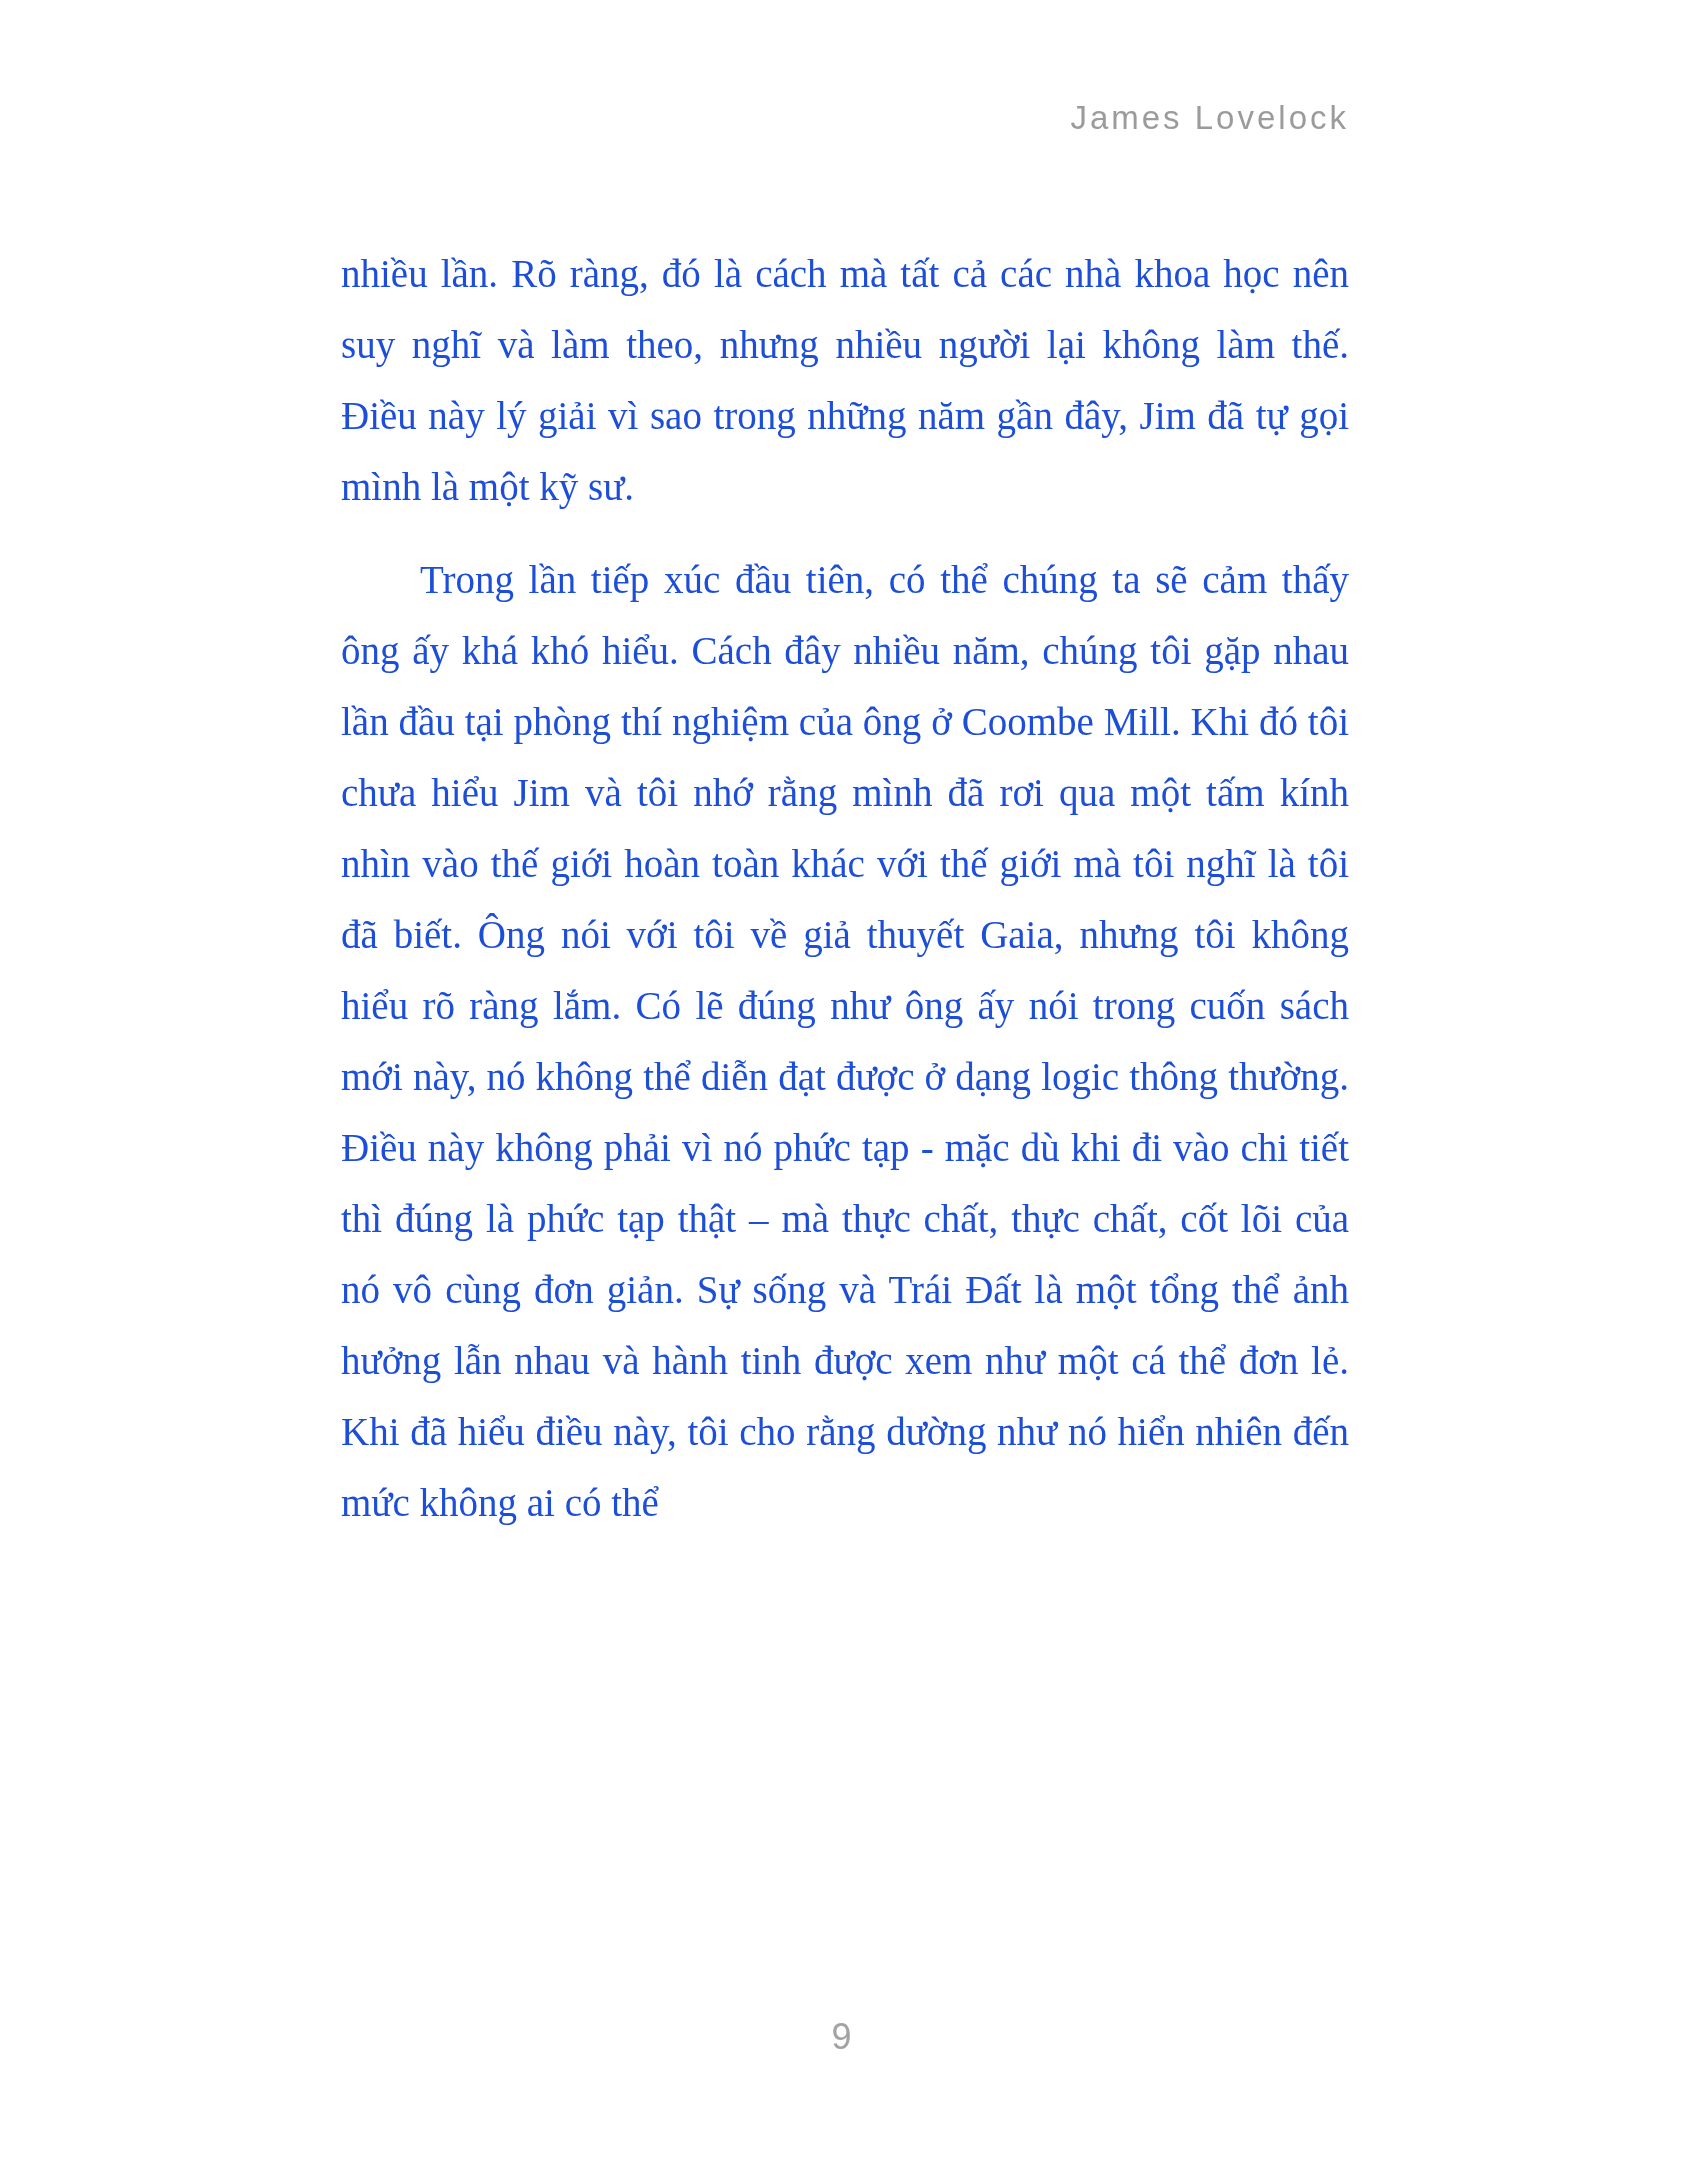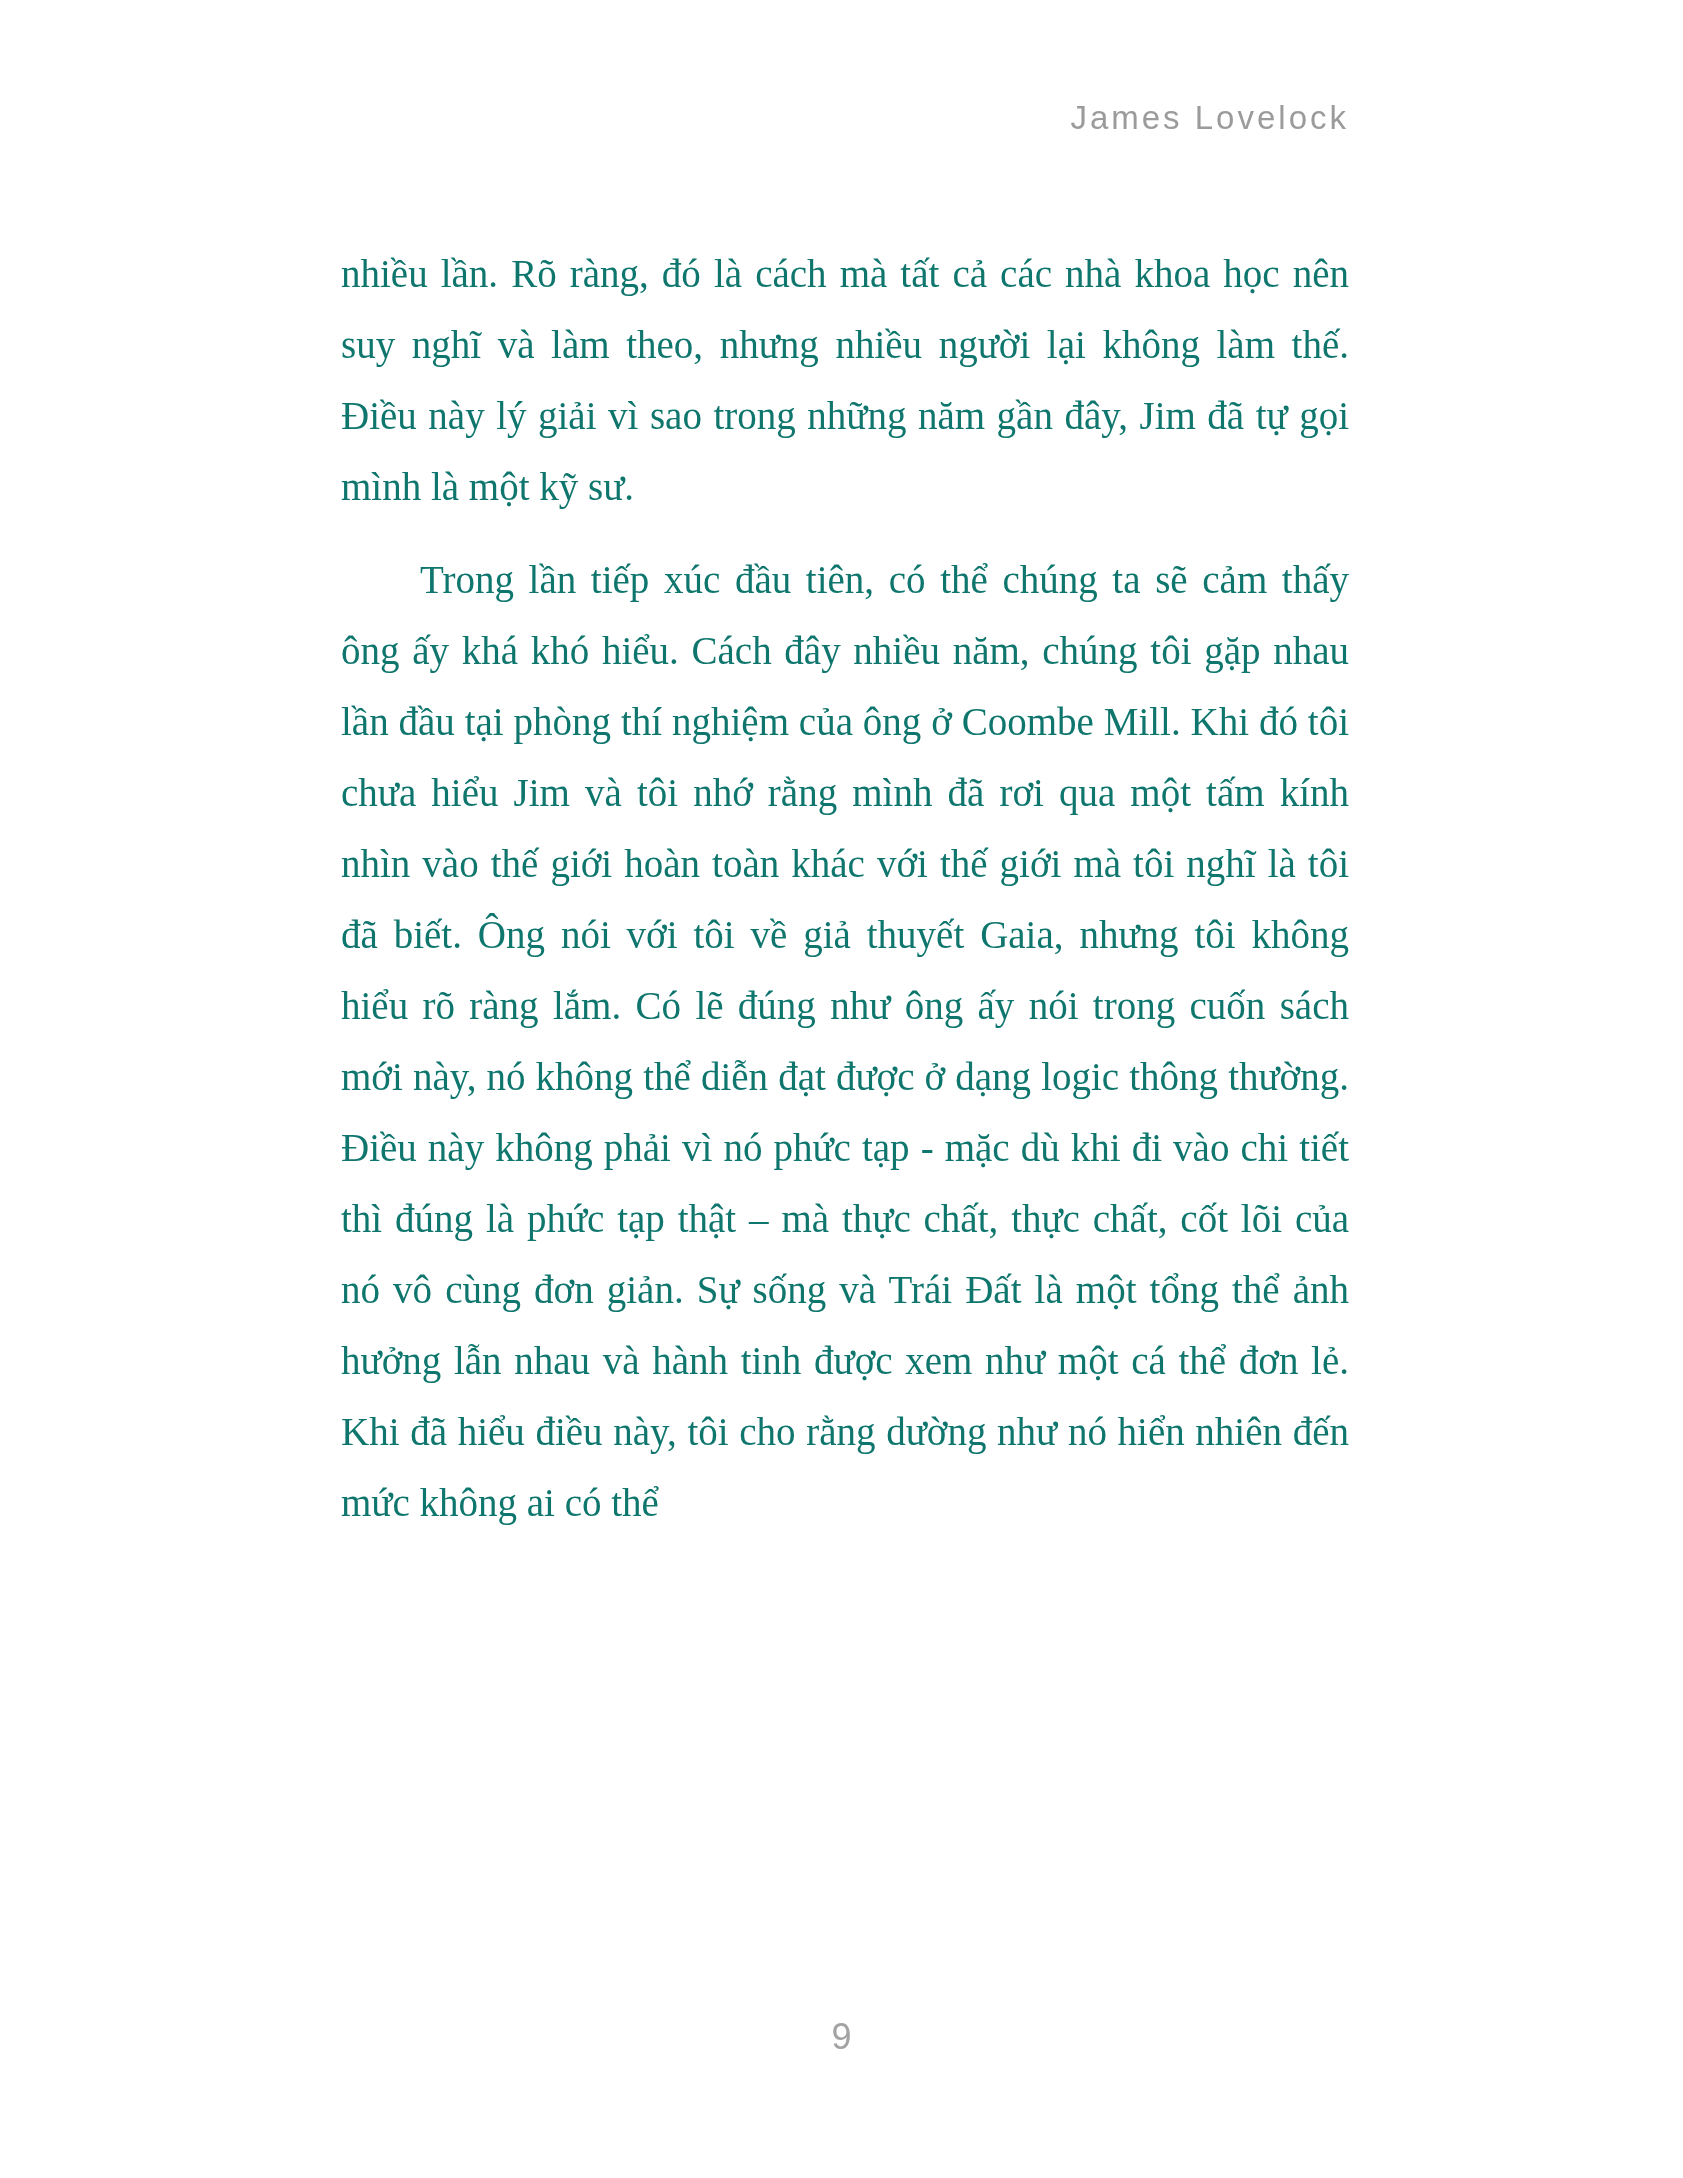--- a/index.html
+++ b/index.html
@@ -25,21 +25,21 @@
     font-weight: 300;
     font-size: 33px;
     letter-spacing: 3px;
     color: #9b9b9b;
   }
   .text-col {
     position: absolute;
     top: 238px;
     left: 341px;
     width: 1008px;
-    color: #0f766e;
+    color: #1d4ed8;
     font-size: 39px;
     line-height: 71px;
     text-align: justify;
     text-justify: inter-word;
   }
   .text-col p {
     margin: 0 0 22px 0;
   }
   .text-col p.indented {
     text-indent: 79px;

